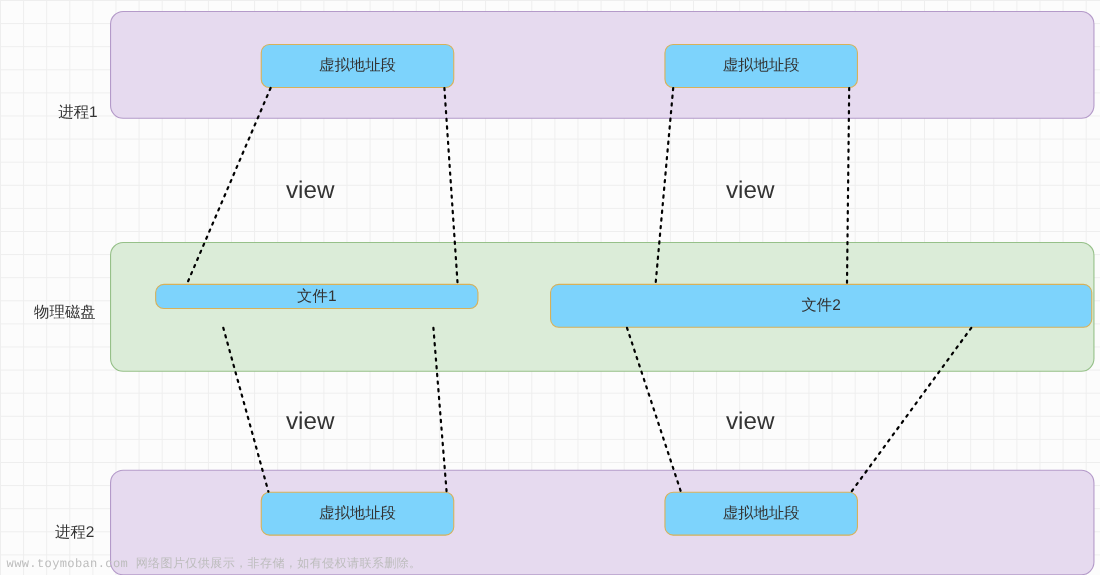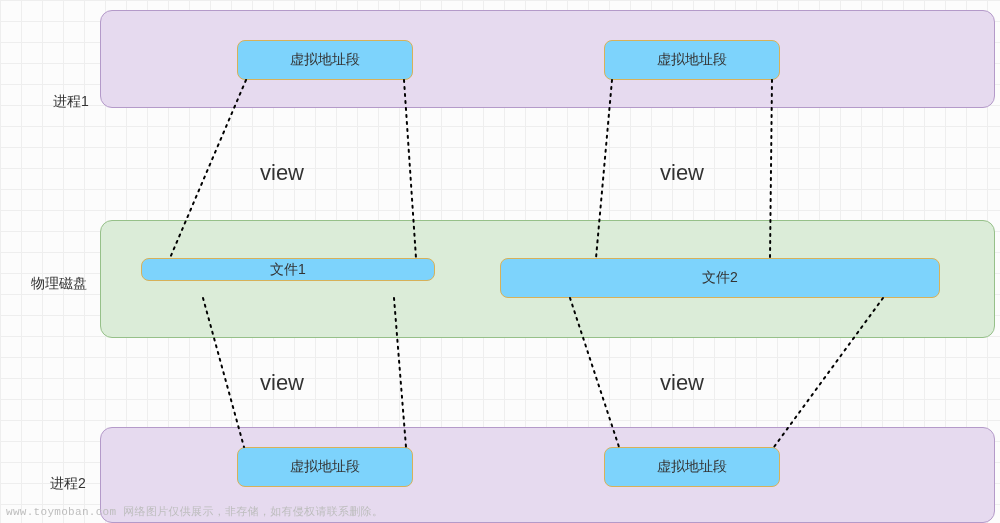--- a/index.html
+++ b/index.html
@@ -73,21 +73,21 @@
 <div class="row-label" style="left:50px; top:475px;">进程2</div>
 
 <div class="big-box purple" style="left:100px; top:10px;  width:895px; height:98px;"></div>
 <div class="big-box green" style="left:100px; top:220px; width:895px; height:118px;"></div>
 <div class="big-box purple" style="left:100px; top:427px; width:895px; height:96px;"></div>
 
 <div class="small-box" style="left:237px; top:40px; width:176px; height:40px;">虚拟地址段</div>
 <div class="small-box" style="left:604px; top:40px; width:176px; height:40px;">虚拟地址段</div>
 
 <div class="small-box" style="left:141px; top:258px; width:294px; height:23px;">文件1</div>
-<div class="small-box" style="left:500px; top:258px; width:440px; height:40px;">文件2</div>
+<div class="small-box" style="left:500px; top:258px; width:493px; height:40px;">文件2</div>
 
 <div class="small-box" style="left:237px; top:447px; width:176px; height:40px;">虚拟地址段</div>
 <div class="small-box" style="left:604px; top:447px; width:176px; height:40px;">虚拟地址段</div>
 
 <div class="view-label" style="left:260px; top:160px;">view</div>
 <div class="view-label" style="left:660px; top:160px;">view</div>
 <div class="view-label" style="left:260px; top:370px;">view</div>
 <div class="view-label" style="left:660px; top:370px;">view</div>
 
 <svg class="lines">

